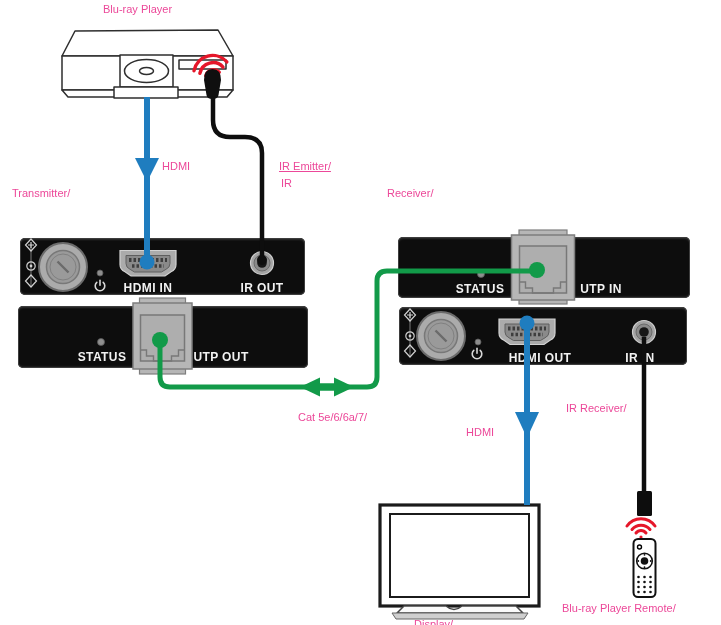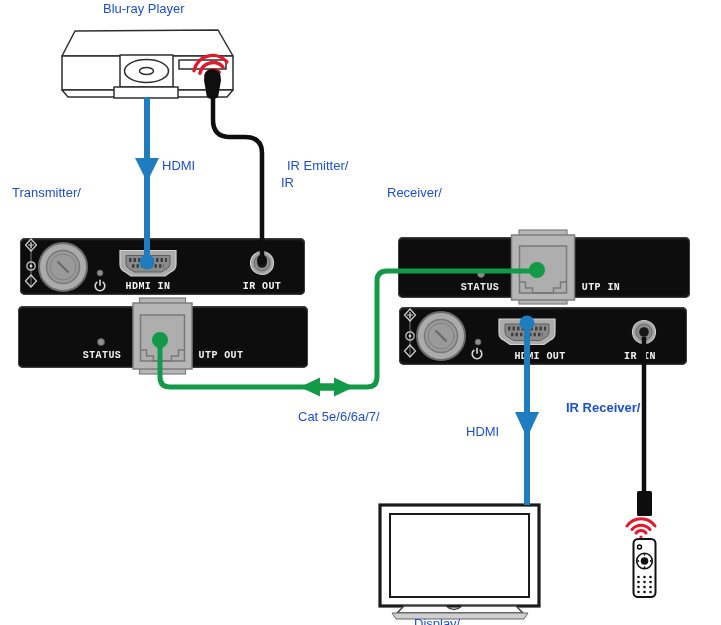--- a/index.html
+++ b/index.html
@@ -1,29 +1,29 @@
 <!DOCTYPE html>
 <html style="--hdmi-cable: #1f7dbf; --utp-cable: #129a49; --ir-signal: #e5172a; --device-panel: #0d0d0d;"><head>
 <meta charset="utf-8">
 <style>
   html,body{margin:0;padding:0;background:#fff;}
   #stage{
     position:relative;width:721px;height:625px;overflow:hidden;background:#fff;
     font-family:"Liberation Sans", sans-serif;
   }
   .dlabel{
-    position:absolute;color:#1d4ed8;font-size:13px;line-height:14px;white-space:nowrap;
+    position:absolute;color:#ec4899;font-size:11px;line-height:14px;white-space:nowrap;
   }
   .panel{
     position:absolute;background:var(--device-panel,#0d0d0d);border-radius:5px;
     box-shadow: inset 0 0 0 1px #3d3d3d, inset 0 2px 2px rgba(255,255,255,.14), inset 0 -2px 2px rgba(255,255,255,.07);
   }
   .plabel{
-    position:absolute;color:#f2f2f2;font-size:10px;font-weight:bold;letter-spacing:.4px;
-    transform:translateX(-50%);white-space:nowrap;font-family:Liberation Mono, monospace;
+    position:absolute;color:#f2f2f2;font-size:12px;font-weight:bold;letter-spacing:.4px;
+    transform:translateX(-50%);white-space:nowrap;
   }
   #artwork{position:absolute;left:0;top:0;z-index:3;pointer-events:none;}
   .panel{z-index:1;}
   .dlabel{z-index:4;}
   .cable-hdmi{stroke:var(--hdmi-cable,#1f7dbf);}
   .fill-hdmi{fill:var(--hdmi-cable,#1f7dbf);}
   .cable-utp{stroke:var(--utp-cable,#129a49);}
   .fill-utp{fill:var(--utp-cable,#129a49);}
   .wave{stroke:var(--ir-signal,#e5172a);fill:none;stroke-linecap:round;}
   .fill-ir{fill:var(--ir-signal,#e5172a);}
@@ -211,22 +211,23 @@
 
     <path class="cable-hdmi" d="M527,323 V505" stroke-width="6" fill="none"></path>
     <polygon class="fill-hdmi" points="515,412 539,412 527,438"></polygon>
     <circle class="fill-hdmi" cx="527" cy="323" r="7.5"></circle>
 
     <path d="M644,337 V494" stroke="#0e0e0e" stroke-width="4.5" fill="none"></path>
   </svg>
 
   <span class="dlabel" style="left:103px;top:2px;">Blu-ray Player</span>
   <span class="dlabel" style="left:162px;top:159px;">HDMI</span>
-  <span class="dlabel" style="left:287px;top:159px;">IR Emitter/</span>
+  <span class="dlabel" style="left:279px;top:159px;text-decoration:underline;">IR Emitter/</span>
   <span class="dlabel" style="left:281px;top:176px;text-align:right;">IR</span>
   <span class="dlabel" style="left:12px;top:186px;">Transmitter/</span>
   <span class="dlabel" style="left:387px;top:186px;">Receiver/</span>
   <span class="dlabel" style="left:298px;top:410px;">Cat 5e/6/6a/7/</span>
   <span class="dlabel" style="left:466px;top:425px;">HDMI</span>
-  <span class="dlabel" style="left:566px;top:401px;font-weight:bold;">IR Receiver/</span>
+  <span class="dlabel" style="left:566px;top:401px;">IR Receiver/</span>
+  <span class="dlabel" style="left:562px;top:601px;">Blu-ray Player Remote/</span>
   <span class="dlabel" style="left:414px;top:617px;">Display/</span>
 
 </div>
 
 </body></html>

